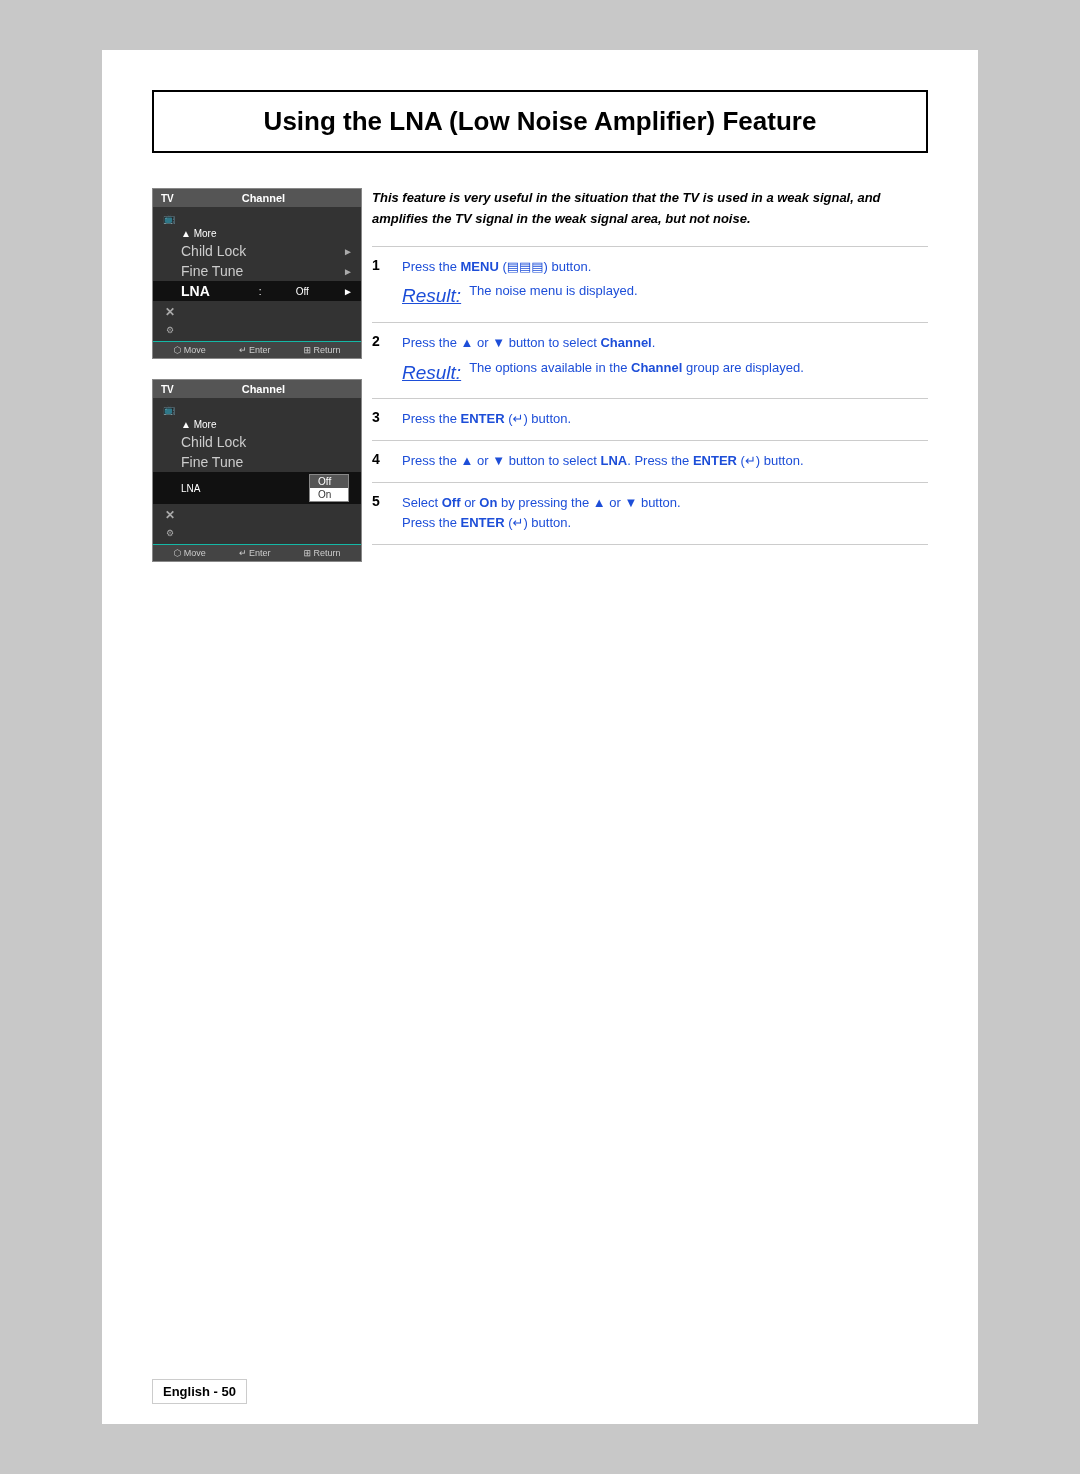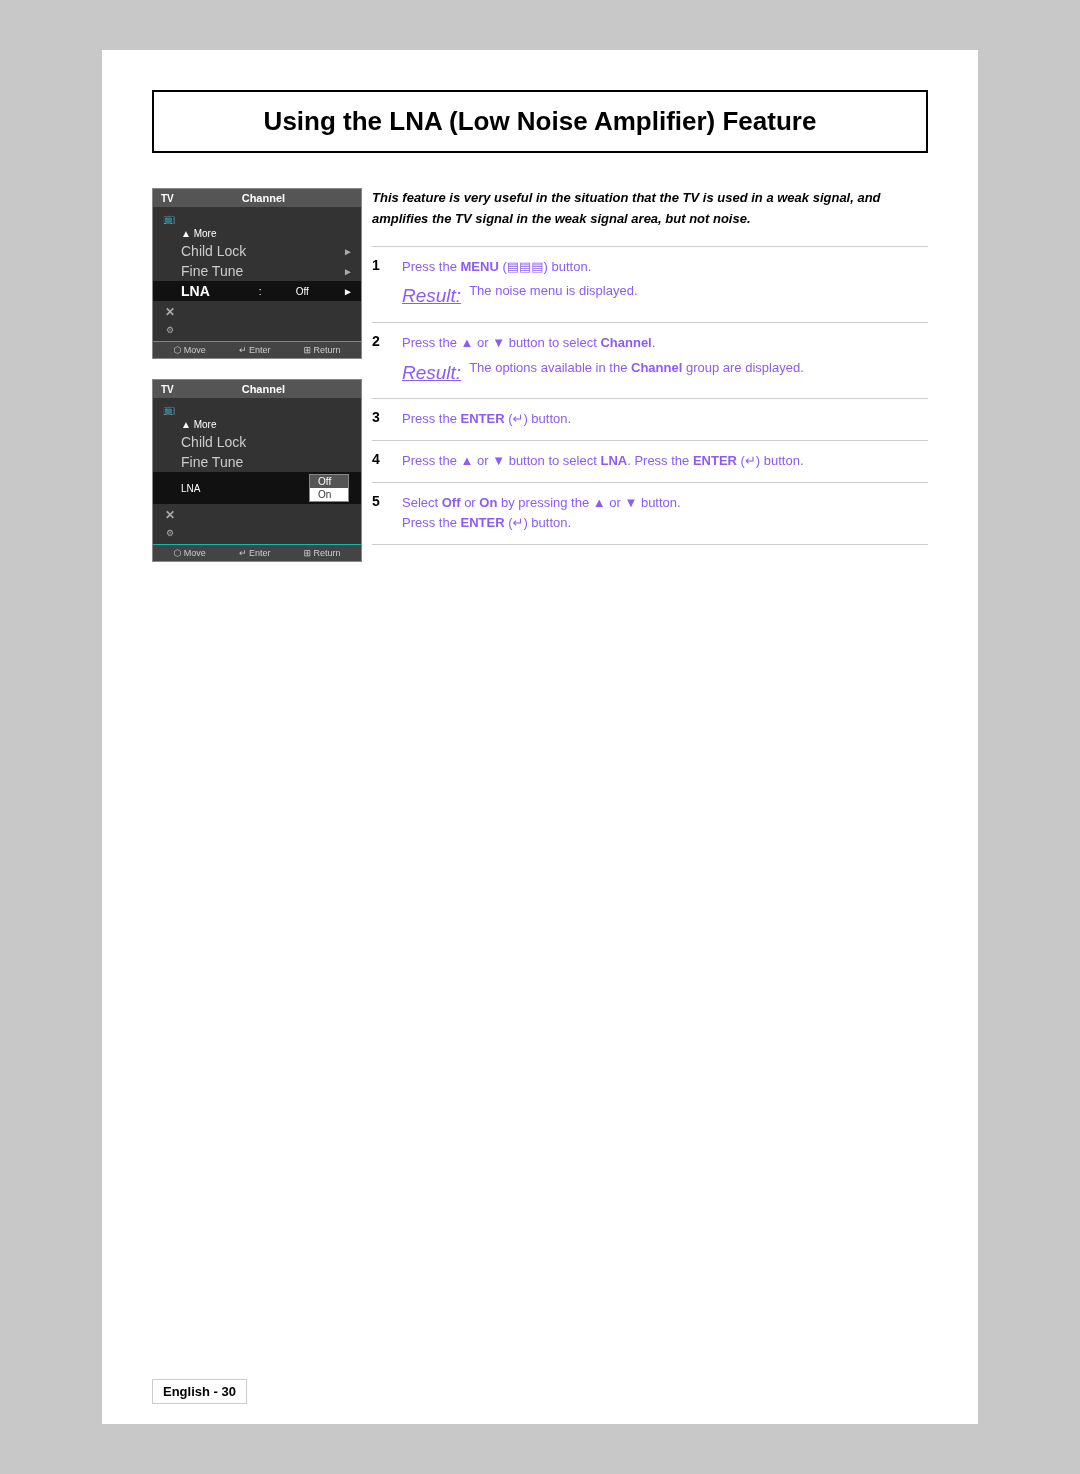--- a/index.html
+++ b/index.html
@@ -183,21 +183,21 @@
       padding: 10px 8px 10px 0;
       font-weight: bold;
       font-size: 14px;
       color: #000;
     }
 
     .step-content {
       vertical-align: top;
       padding: 10px 0;
       line-height: 1.6;
-      color: #8b5cf6;
+      color: #1d4ed8;
     }
 
     .step-content .result-row {
       display: flex;
       gap: 8px;
       margin-top: 4px;
     }
 
     .step-content .result-label {
       font-style: italic;
@@ -401,16 +401,16 @@
           </tr>
 
         </tbody>
       </table>
 
     </div>
 
   </div>
 
   <div class="footer">
-    <span>English - 30</span>
+    <span>English - 50</span>
   </div>
 
 </div>
 
 </body></html>

